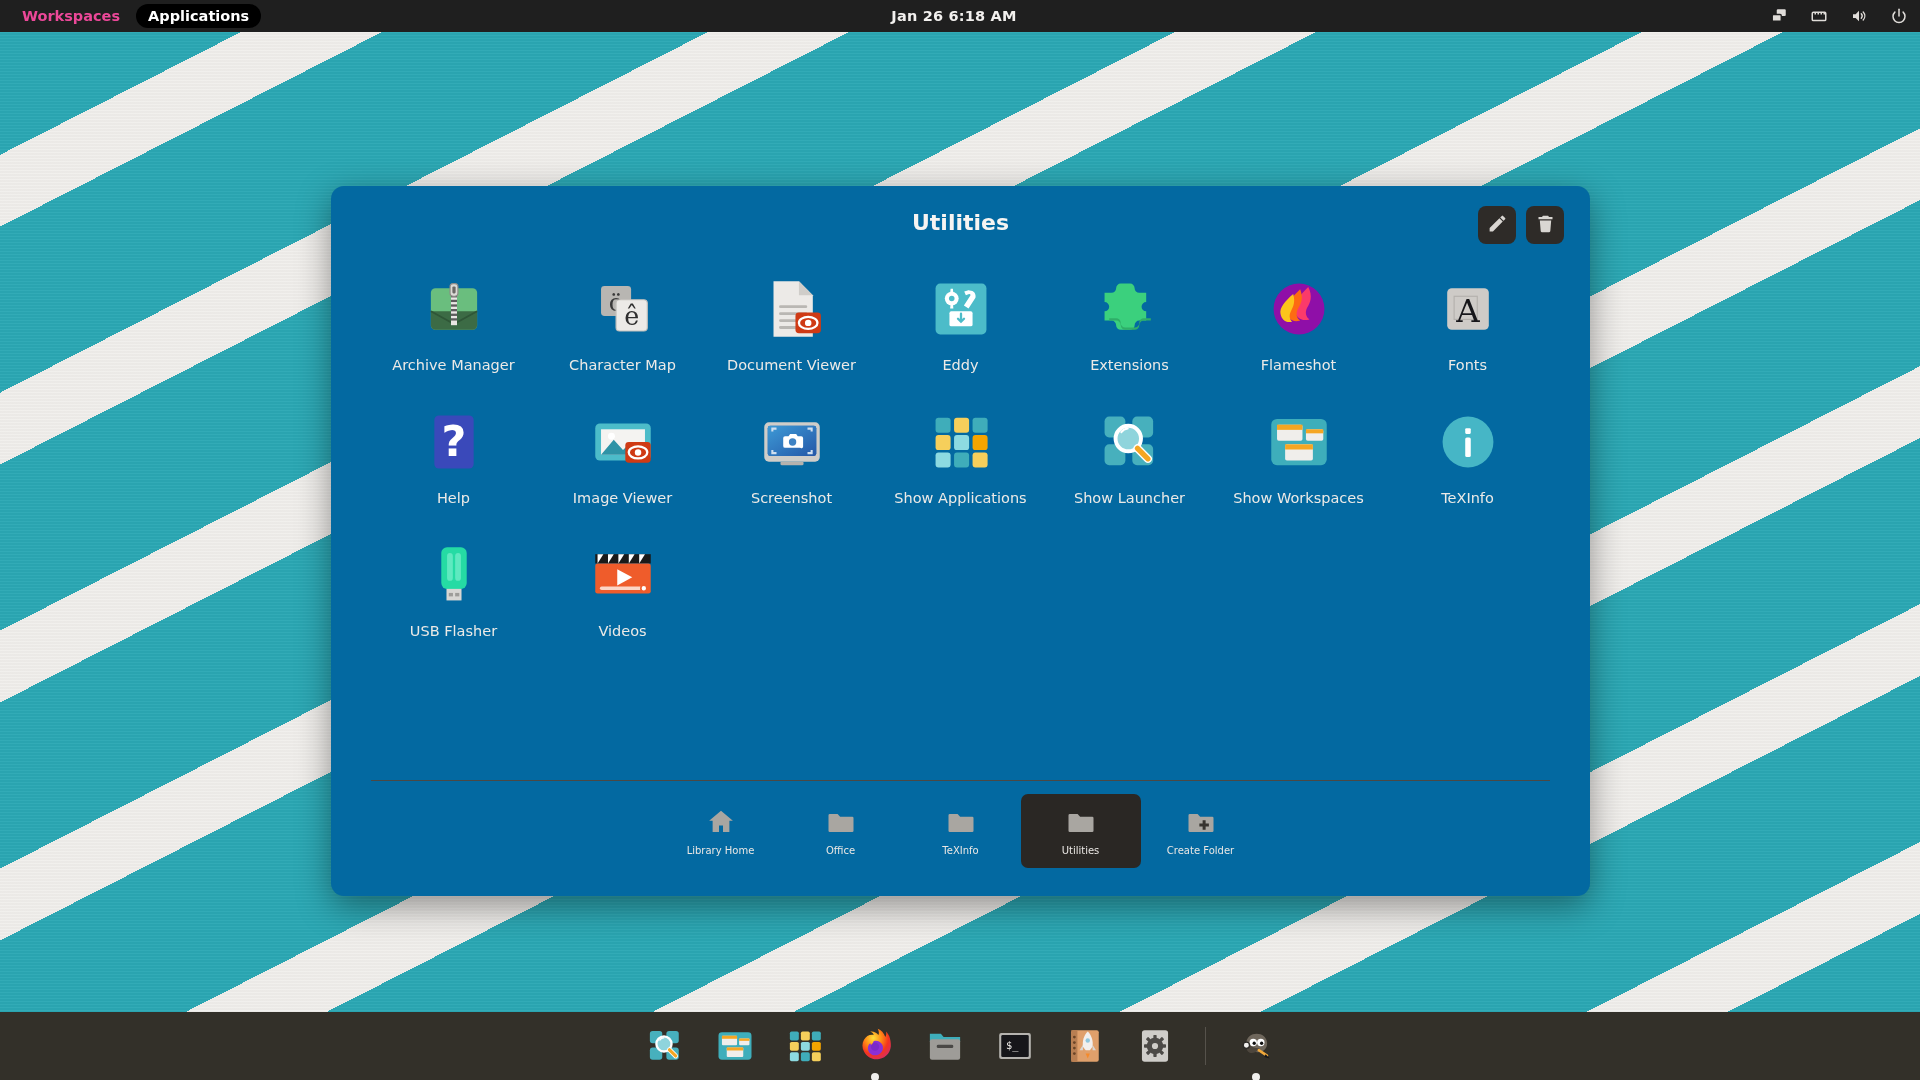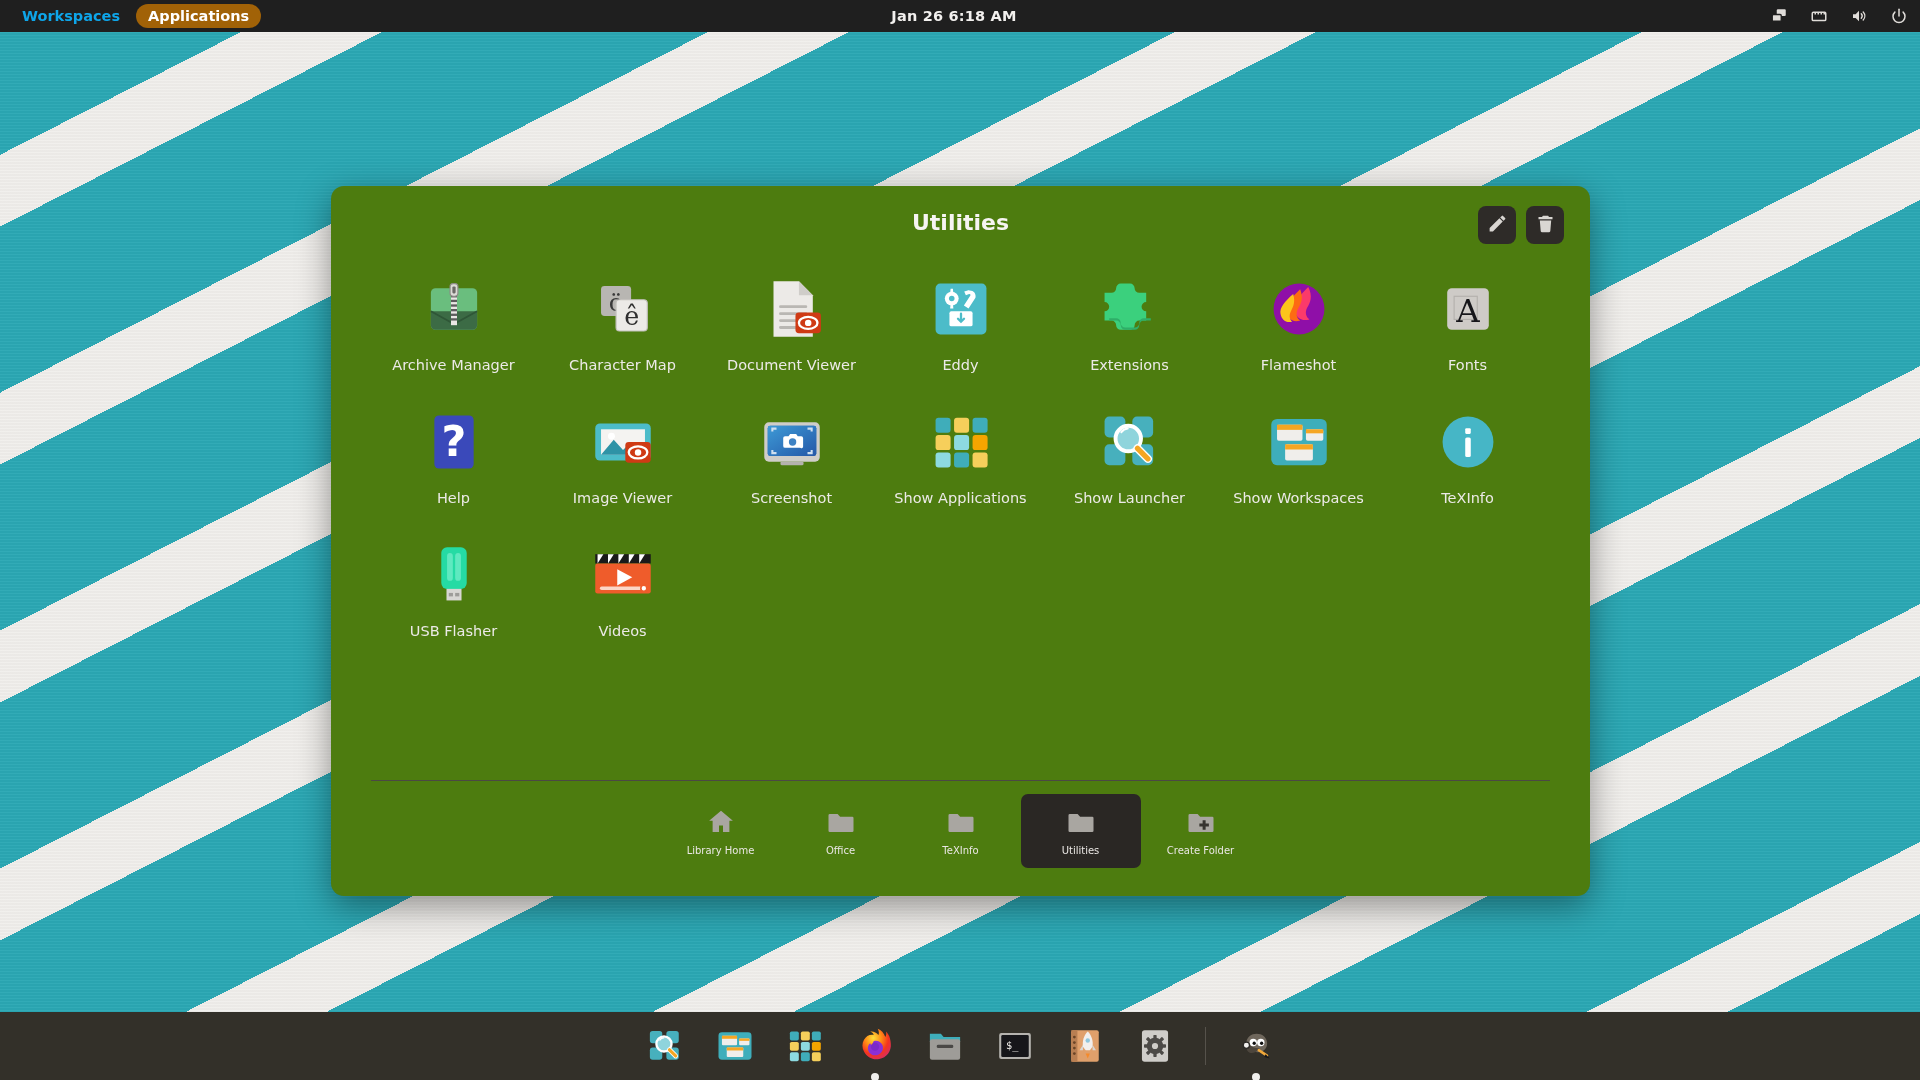--- a/index.html
+++ b/index.html
@@ -30,41 +30,41 @@
   
   #topbar {
     position: absolute; left: 0; top: 0; width: 1920px; height: 32px;
     background: #1f1f1f; color: #e8e6e3;
     display: flex; align-items: center;
     font-size: 14.5px; font-weight: bold;
     z-index: 50;
   }
   #topbar-left { display: flex; align-items: center; gap: 4px; padding-left: 10px; }
   .topbar-btn {
-    padding: 4px 12px; border-radius: 14px; color: #0ea5e9;
+    padding: 4px 12px; border-radius: 14px; color: #ec4899;
     font-size: 14.5px; font-weight: bold; line-height: 16px;
     white-space: nowrap;
   }
-  .topbar-btn.active { background: #a16207; color: #ffffff; }
+  .topbar-btn.active { background: #000000; color: #ffffff; }
   #topbar-clock {
     position: absolute; left: 0; right: 12px; text-align: center;
     font-size: 14.5px; font-weight: bold; color: #f2f0ee;
     letter-spacing: 0.2px;
   }
   #topbar-right {
     position: absolute; right: 12px; top: 0; height: 32px;
     display: flex; align-items: center; gap: 22px;
   }
   .tray-icon { width: 18px; height: 18px; display: block; }
 
   
   #folder-panel {
     position: absolute;
     left: 331px; top: 186px; width: 1259px; height: 710px;
-    background: #4d7c0f; border-radius: 13px;
+    background: #0369a1; border-radius: 13px;
     box-shadow: 0 10px 34px rgba(0,0,0,0.40);
     z-index: 20;
   }
   #panel-header { position: relative; height: 78px; }
   #panel-title {
     position: absolute; left: 0; right: 0; top: 24px;
     text-align: center; color: #f6f4f2;
     font-size: 22px; font-weight: bold;
   }
   #panel-actions {

